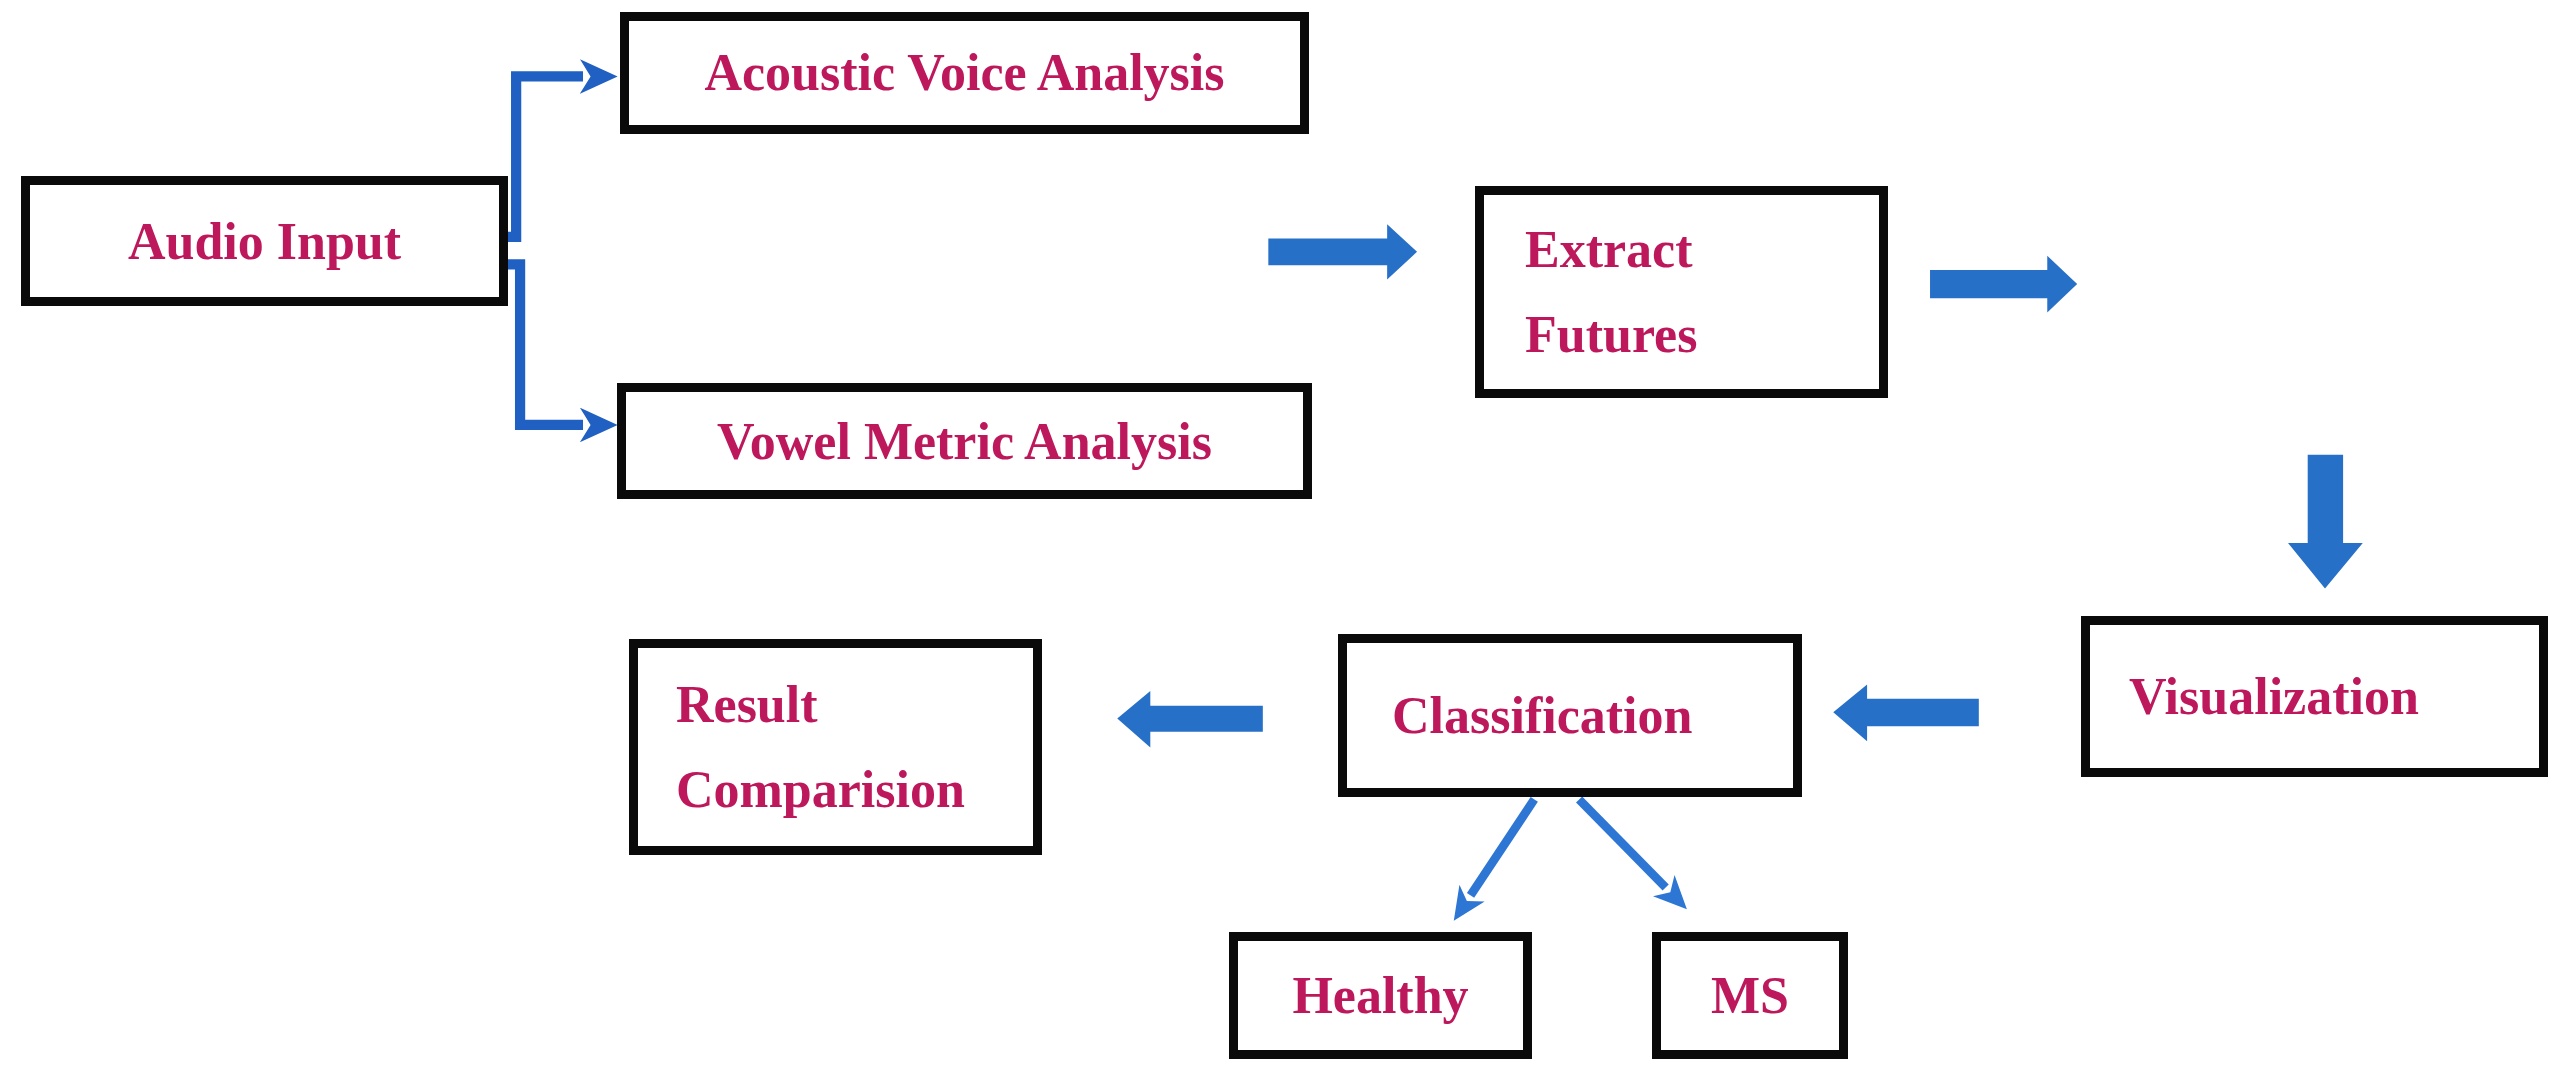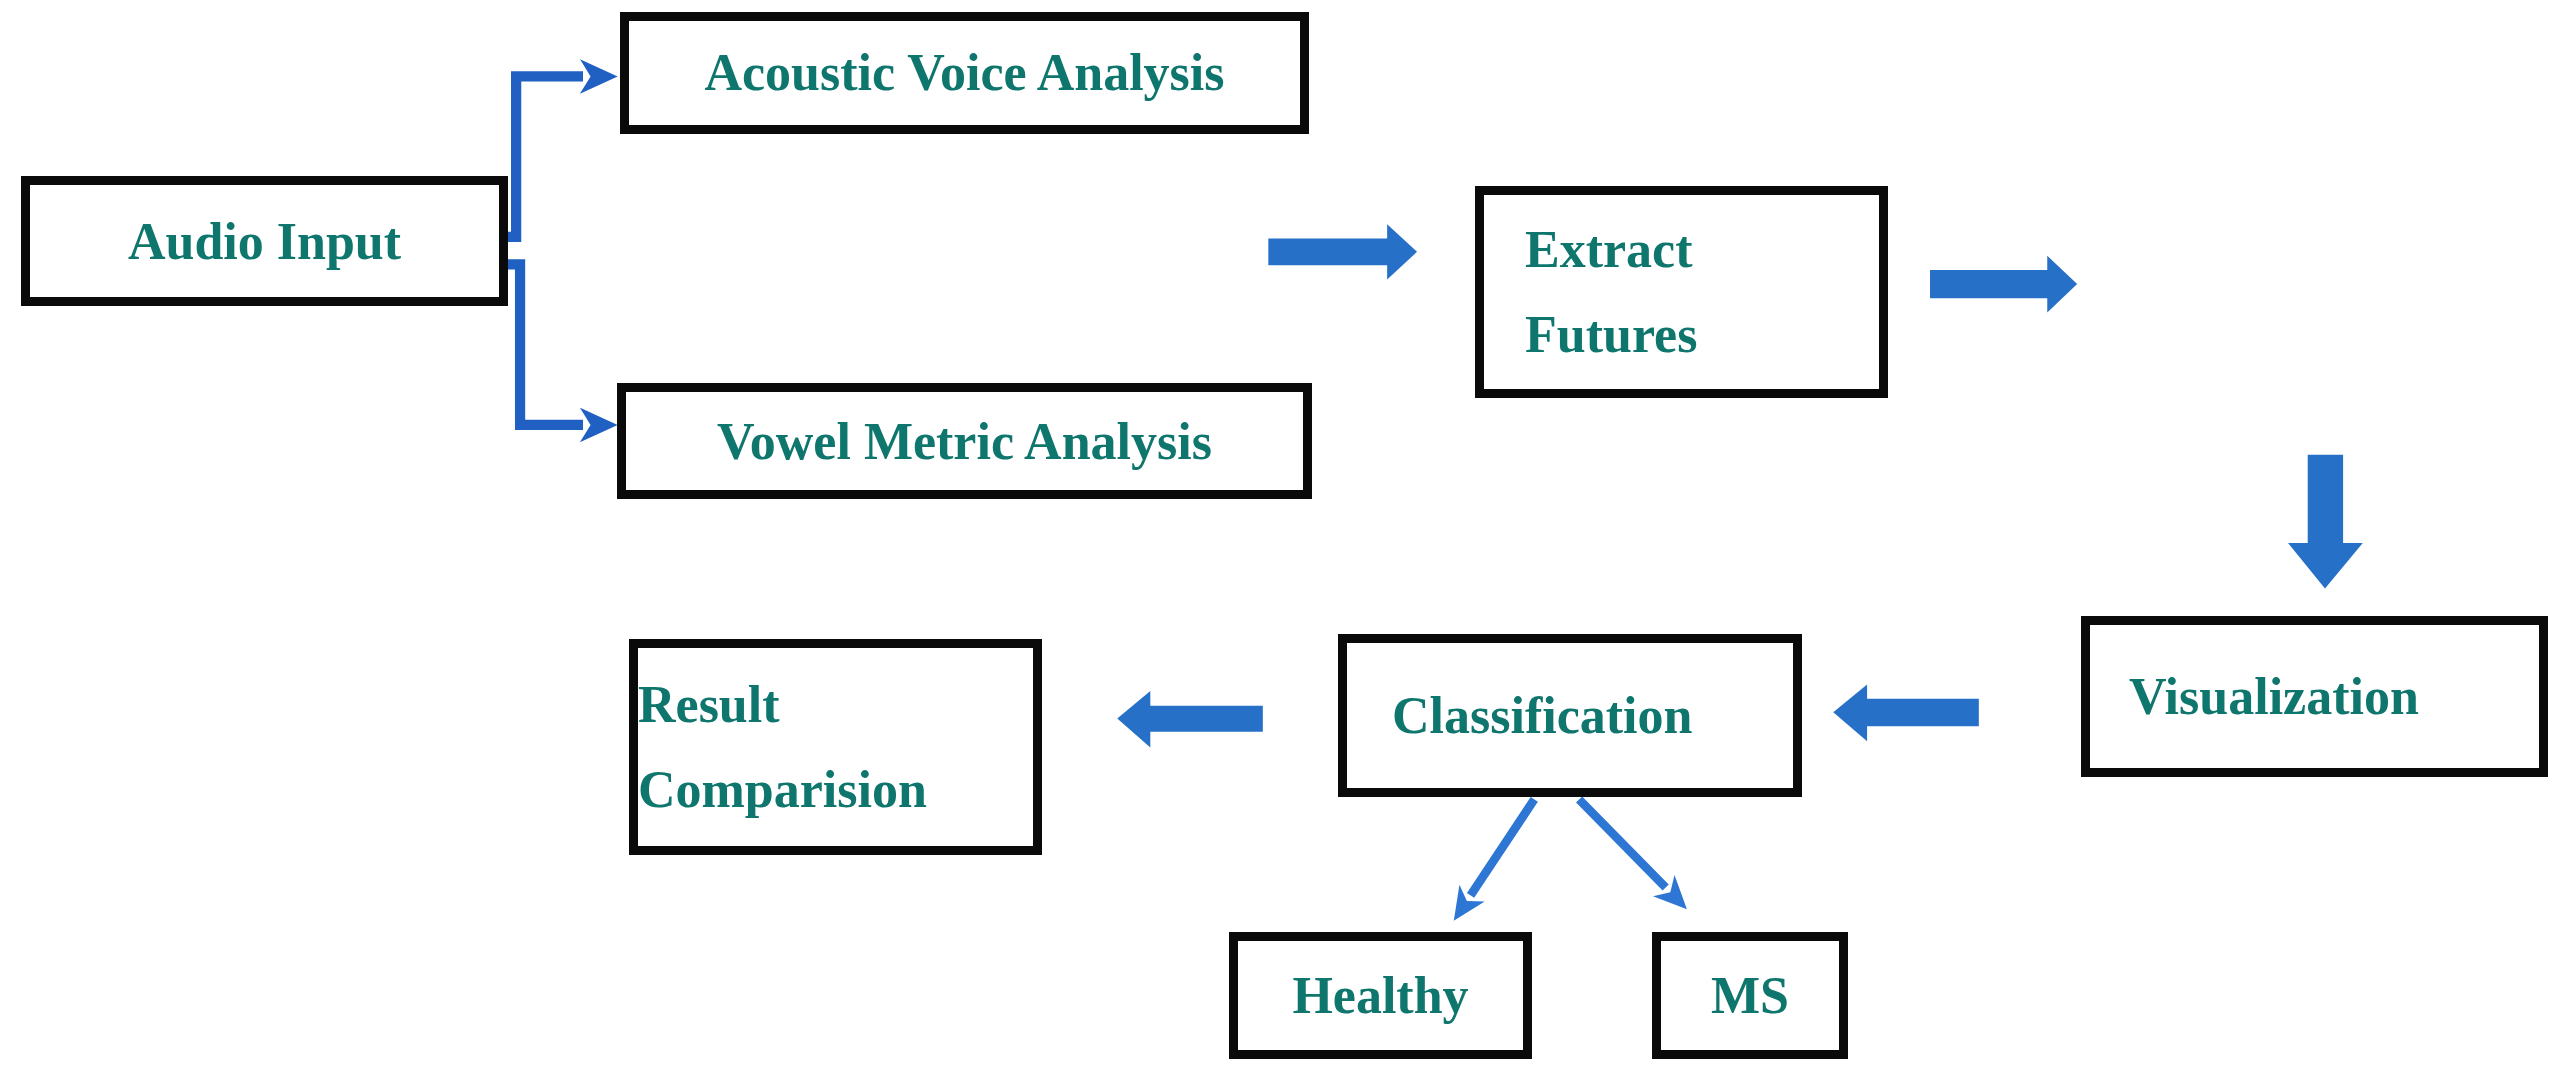--- a/index.html
+++ b/index.html
@@ -26,21 +26,21 @@
   .node {
     position: absolute;
     box-sizing: border-box;
     background: #ffffff;
     border: 9.4px solid #0a0a0a;
     display: flex;
     flex-direction: column;
     justify-content: center;
     font-weight: bold;
     font-size: 52px;
-    color: #0f766e;
+    color: #be185d;
     line-height: 1.25;
     white-space: nowrap;
   }
   .node.center {
     align-items: center;
     text-align: center;
   }
   .node.left {
     align-items: flex-start;
     text-align: center;
@@ -52,21 +52,21 @@
     line-height: 85px;
   }
   
   #node-audio-input        { left: 21px;   top: 176px;  width: 487px; height: 130px; }
   #node-acoustic           { left: 620px;  top: 11.8px;   width: 689px; height: 122px; }
   #node-vowel              { left: 617px;  top: 383px;  width: 695px; height: 116px; }
   #node-extract            { left: 1475px; top: 186px;  width: 413px; height: 212px; padding-left: 41px; }
   #node-voice-segmentation { left: 2102px; top: 163px;  width: 455px; height: 250px; padding-left: 44px; }
   #node-visualization      { left: 2081px; top: 616px;  width: 467px; height: 161px; padding-left: 39px; font-family: Liberation Serif, serif; }
   #node-classification     { left: 1338px; top: 634px;  width: 464px; height: 163px; padding-left: 45px; }
-  #node-result             { left: 629px;  top: 639px;  width: 413px; height: 216px; }
+  #node-result             { left: 629px;  top: 639px;  width: 413px; height: 216px; padding-left: 38px; }
   #node-healthy            { left: 1229px; top: 932px; width: 303px; height: 127px; }
   #node-ms                 { left: 1652px; top: 932px; width: 196px; height: 127px; }
 </style>
 </head>
 <body>
 
 <div class="stage">
 
   <svg class="arrow-layer" viewBox="0 0 3274 1375" xmlns="http://www.w3.org/2000/svg">
     <defs>

